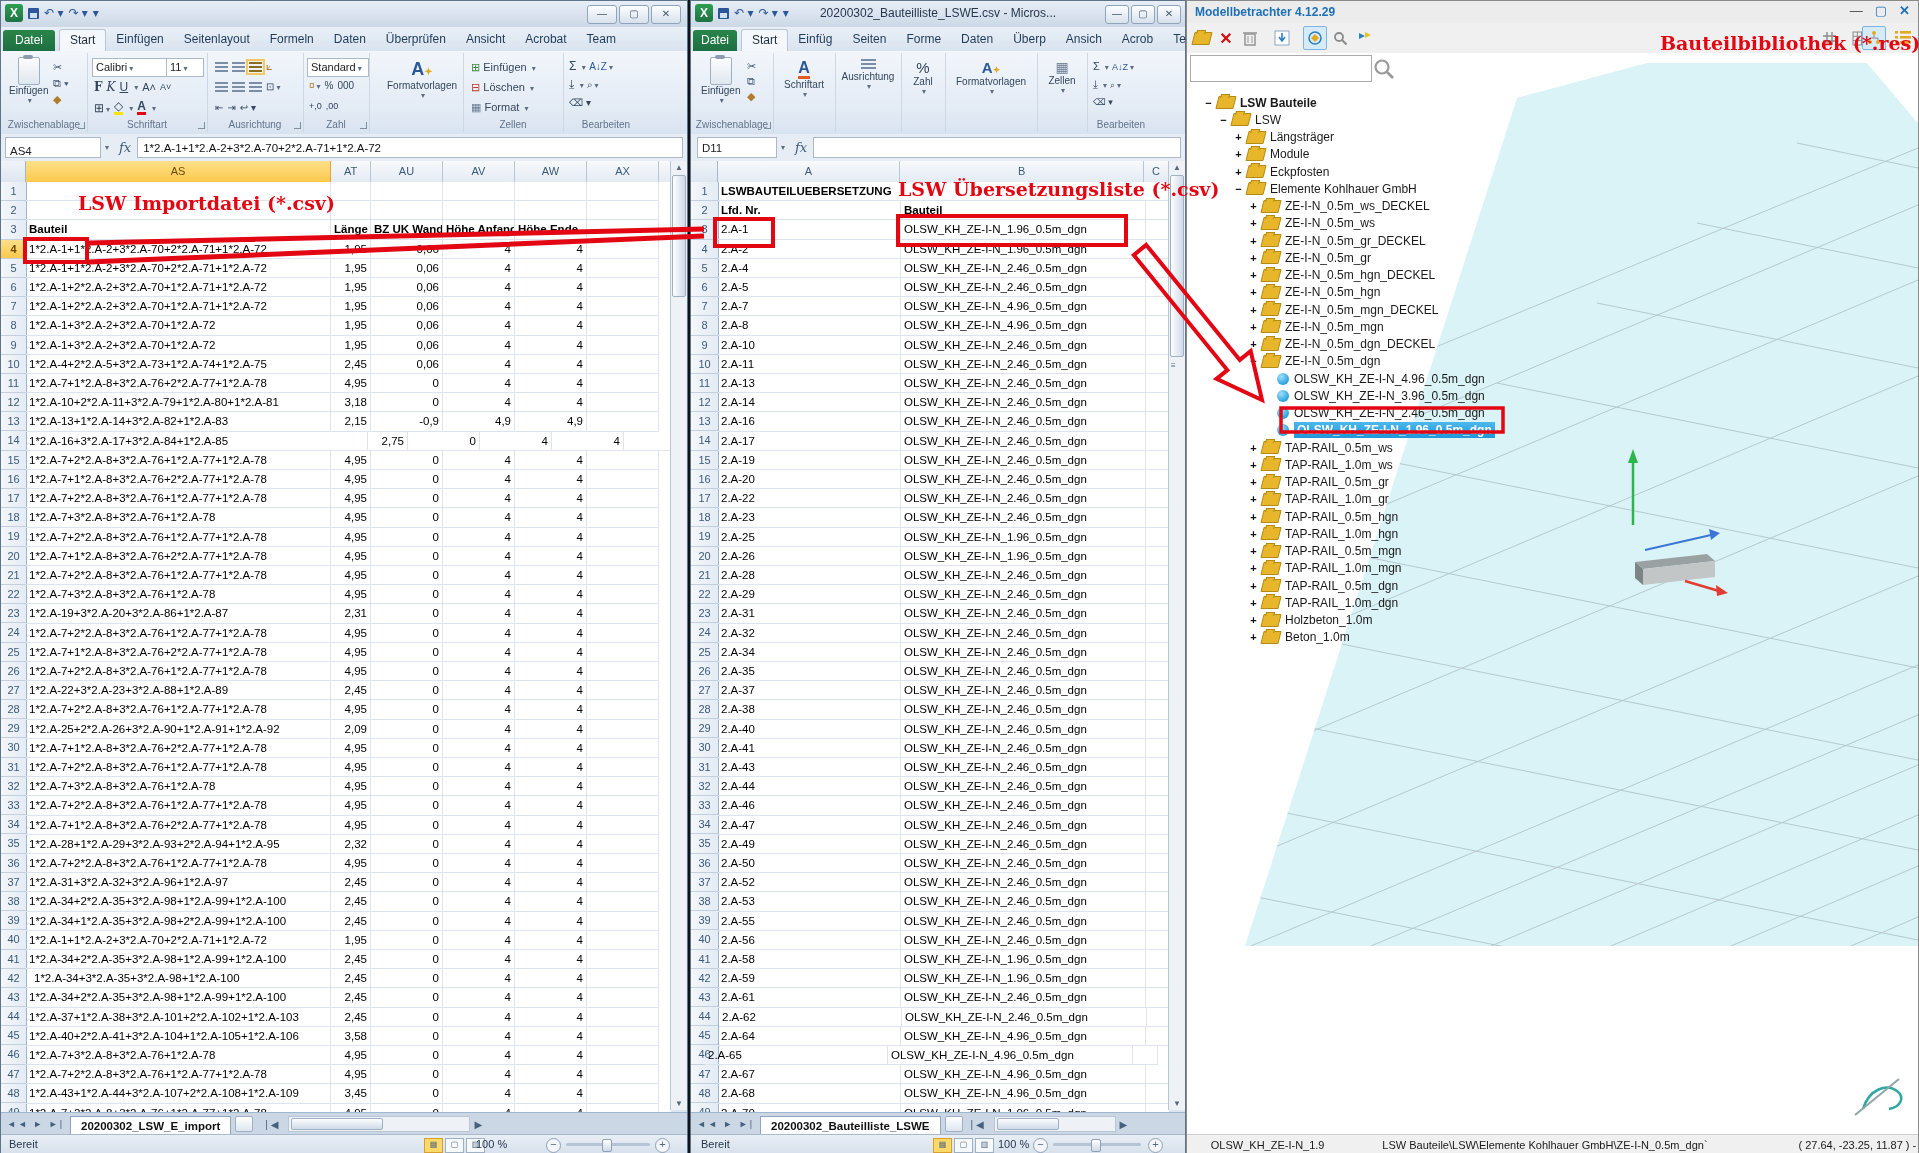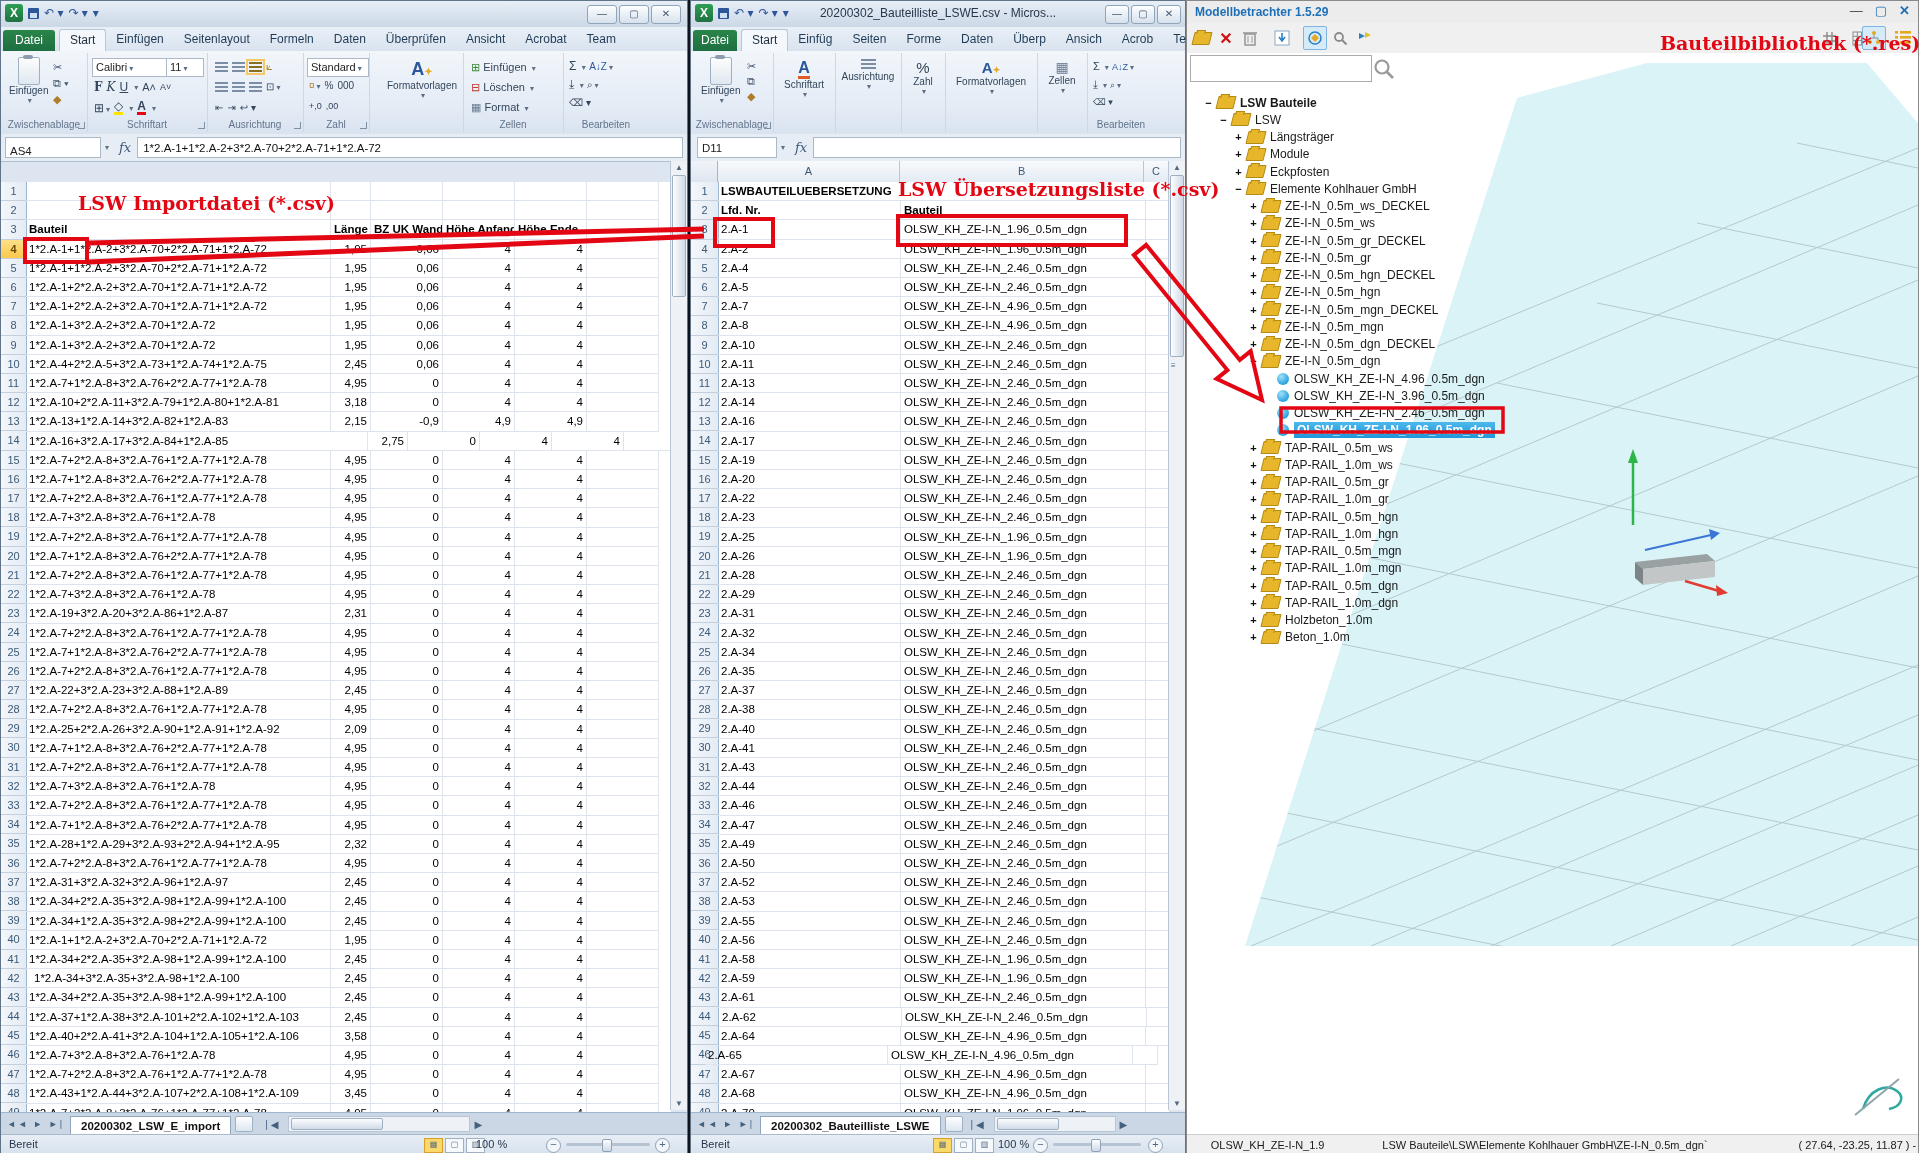--- a/index.html
+++ b/index.html
@@ -237,20 +237,29 @@
       </div>
     </div>
     <div class="fbar">
       <div class="namebox" style="width:86px;margin-left:4px;align-items:flex-end;">
           <span>AS4</span>
         </div>
       <span class="dd" style="margin:0 4px;">▾</span>
       <span class="fxsym">fx</span>
       <div class="formulafield" style="margin-right:4px;">1*2.A-1+1*2.A-2+3*2.A-70+2*2.A-71+1*2.A-72</div>
     </div>
+    <div class="colhdr" id="lw-colhdr">
+        <div class="ch-cell corner" style="width: 25px;"></div>
+        <div class="ch-cell sel" style="width: 305px;">AS</div>
+        <div class="ch-cell" style="width: 40px;">AT</div>
+        <div class="ch-cell" style="width: 72px;">AU</div>
+        <div class="ch-cell" style="width: 72px;">AV</div>
+        <div class="ch-cell" style="width: 72px;">AW</div>
+        <div class="ch-cell" style="width: 72px;">AX</div>
+      </div>
     <div class="gridarea" id="lw-grid">
         <div class="rowhdrs" style="width: 25px;">
           <div class="rn" style="height: 19.2px; line-height: 18.2px;">1</div>
           <div class="rn" style="height: 19.2px; line-height: 18.2px;">2</div>
           <div class="rn" style="height: 19.2px; line-height: 18.2px;">3</div>
           <div class="rn sel" style="height: 19.2px; line-height: 18.2px;">4</div>
           <div class="rn" style="height: 19.2px; line-height: 18.2px;">5</div>
           <div class="rn" style="height: 19.2px; line-height: 18.2px;">6</div>
           <div class="rn" style="height: 19.2px; line-height: 18.2px;">7</div>
           <div class="rn" style="height: 19.2px; line-height: 18.2px;">8</div>
@@ -1147,21 +1156,21 @@
       <div class="zcircle" style="left:342px;">−</div>
       <div class="zslider" style="left:362px;width:88px;">
           <div class="zthumb" style="left:38px;"></div>
         </div>
       <div class="zcircle" style="left:457px;">+</div>
     </div>
   </div>
 
   <div class="viewer">
     <div class="v-title">
-      <div class="v-title-text">Modellbetrachter 1.5.29</div>
+      <div class="v-title-text">Modellbetrachter 4.12.29</div>
       <div style="position:absolute;right:8px;top:2px;display:flex;gap:12px;font-size:13px;">
         <span style="color:#444;">—</span>
         <span style="color:#1d70b8;">▢</span>
         <span style="color:#1d70b8;font-weight:bold;">✕</span>
       </div>
     </div>
     <div class="v-toolbar">
       <div class="ticon">
           <span class="tw-folder" style="margin:0;"></span>
         </div>

